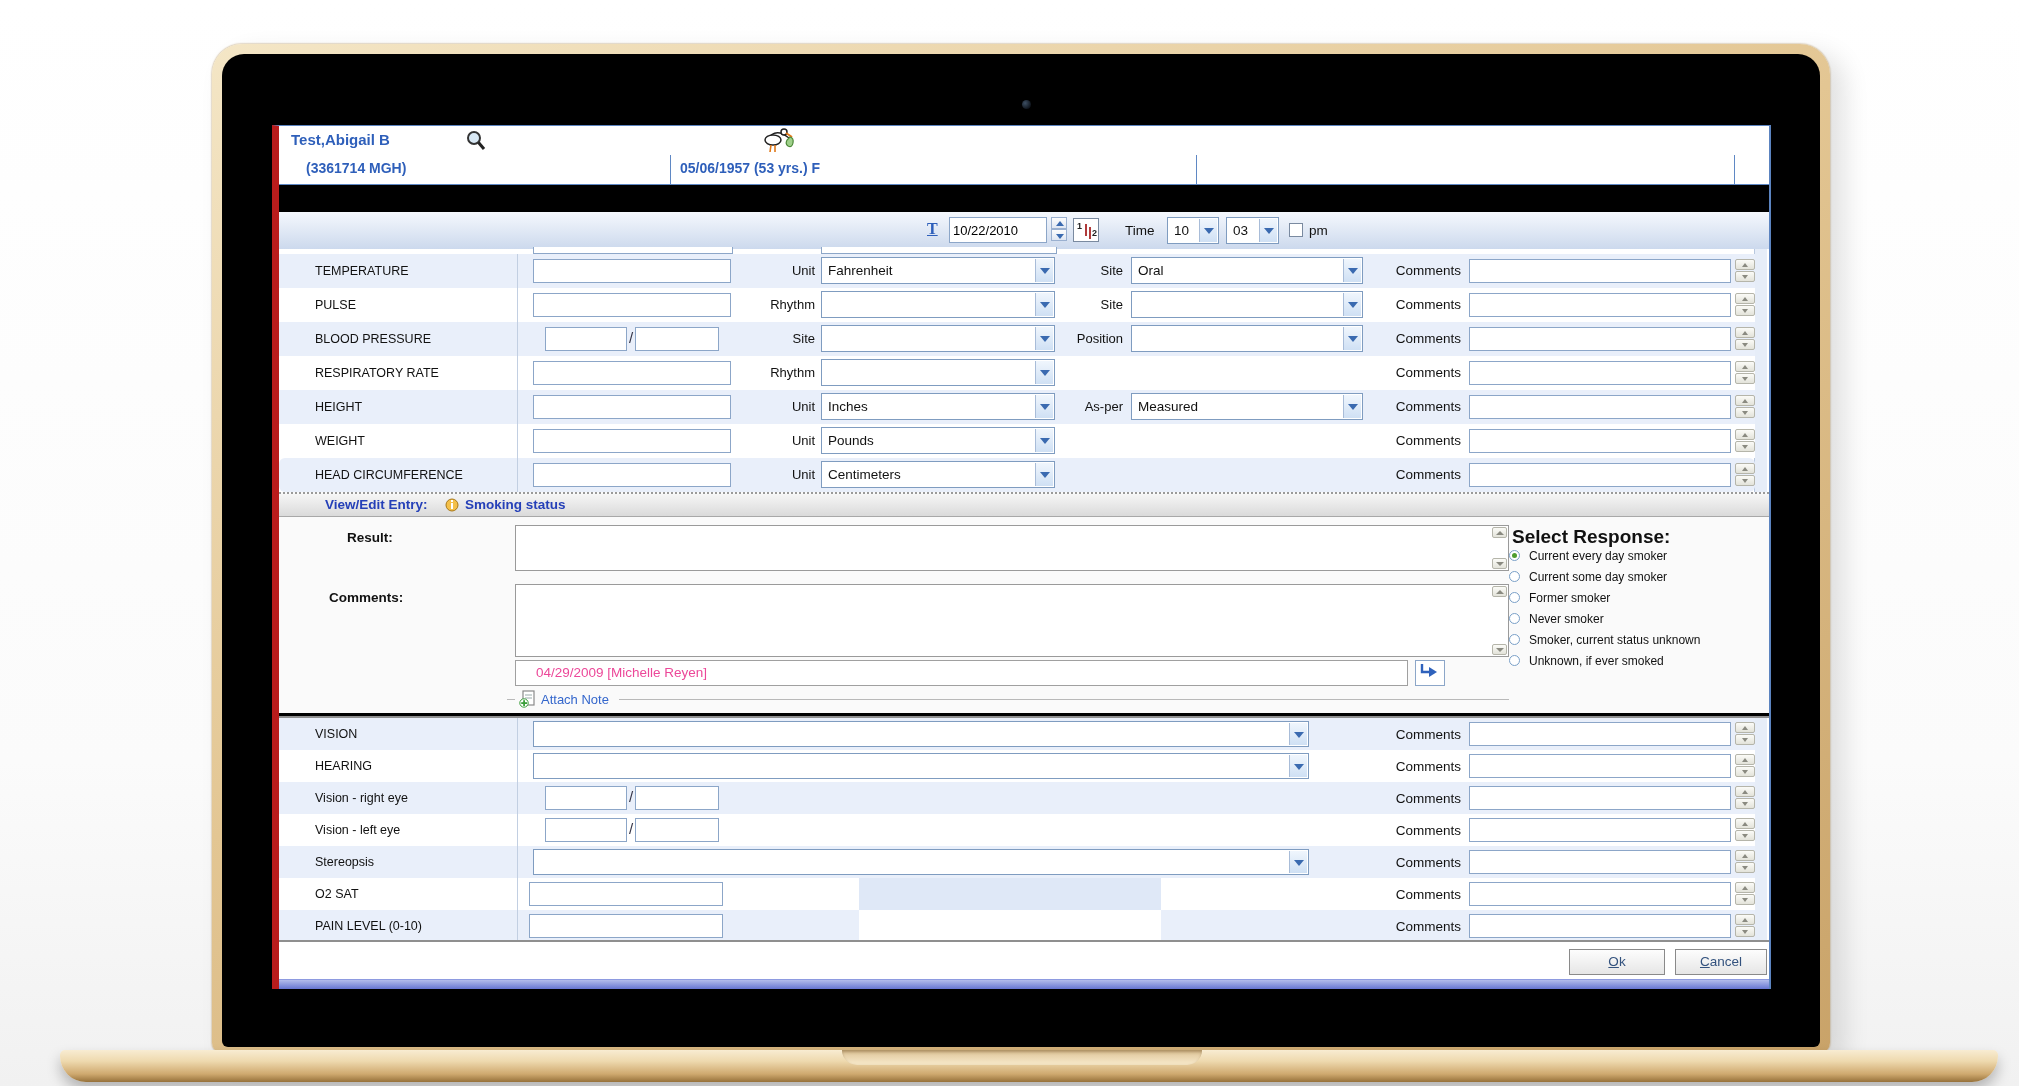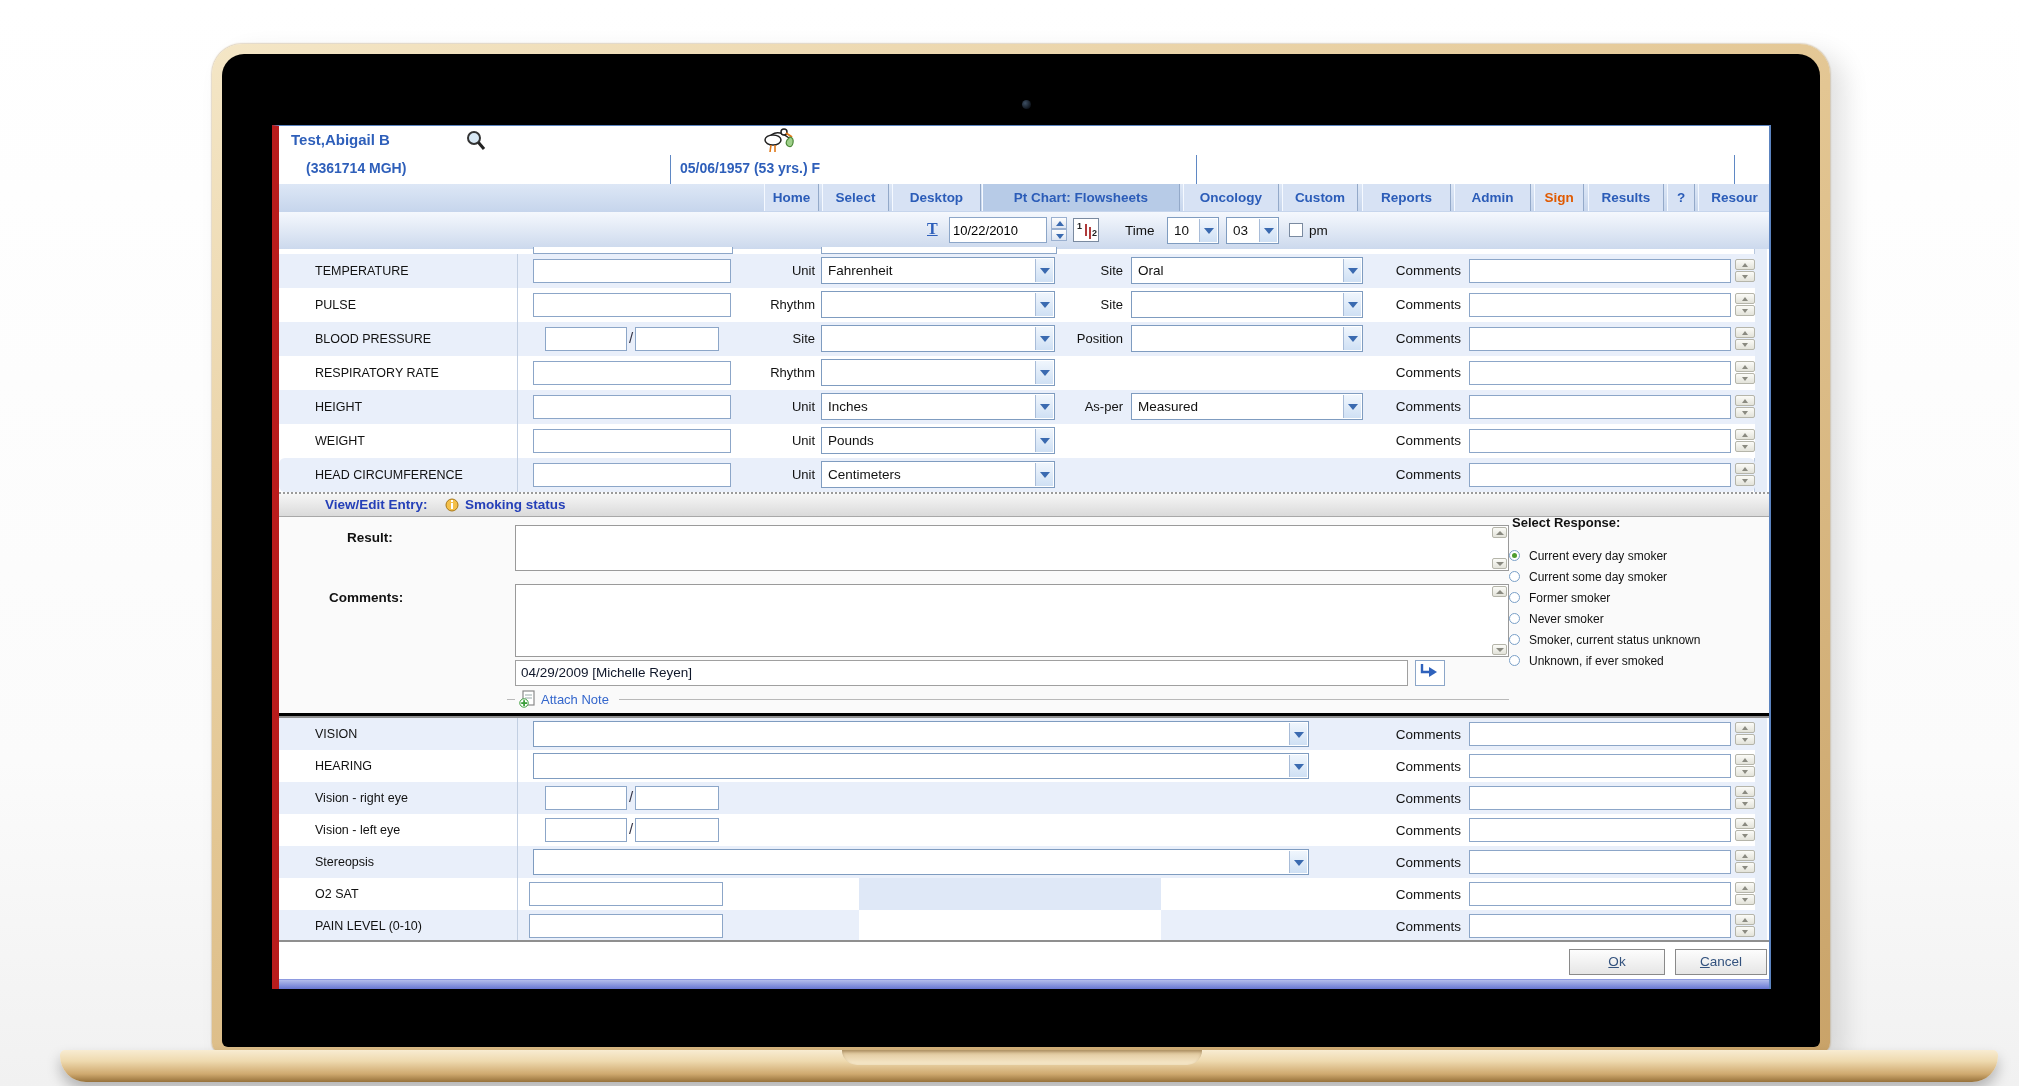--- a/index.html
+++ b/index.html
@@ -92,21 +92,21 @@
        background:linear-gradient(#f6f6f6,#dadada);border-bottom:1px solid #a8a8a8;}
   .smk-title{position:absolute;top:3px;font-size:13.5px;font-weight:bold;color:#2540b8;}
   .boldlabel{position:absolute;font-size:13.5px;font-weight:bold;color:#111;}
   .ta{position:absolute;background:#fff;border:1px solid #9a9a9a;box-sizing:border-box;}
   .ta i{position:absolute;right:1px;width:15px;height:11px;background:linear-gradient(#fbfbf7,#e3e3da);
        border:1px solid #b5b5aa;border-radius:2px;box-sizing:border-box;}
   .ta i::after{content:"";position:absolute;left:3px;border-left:4px solid transparent;border-right:4px solid transparent;}
   .ta i.up{top:1px;} .ta i.up::after{top:3px;border-bottom:4px solid #8a8a80;}
   .ta i.dn{bottom:1px;} .ta i.dn::after{top:3px;border-top:4px solid #8a8a80;}
   .fakeinput{position:absolute;background:#fff;border:1px solid #a0a0a0;box-sizing:border-box;
-       font-size:13.5px;color:#0f172a;padding:4px 5px;white-space:nowrap;overflow:hidden;}
+       font-size:13.5px;color:#ec4899;padding:4px 20px;white-space:nowrap;overflow:hidden;}
   .handbtn{position:absolute;width:30px;height:26px;background:#fff;border:1px solid #8ca6c8;
        box-sizing:border-box;cursor:pointer;}
   .attach{position:absolute;font-size:13px;color:#3366cc;cursor:pointer;}
   .fs-line{position:absolute;height:1px;background:#b9b9b9;}
   .radio{position:absolute;width:11px;height:11px;border-radius:50%;background:#fff;
        border:1px solid #7aa0c8;box-sizing:border-box;cursor:pointer;}
   .radio.sel-on::after{content:"";position:absolute;left:2px;top:2px;width:5px;height:5px;
        border-radius:50%;background:#4f9d2f;}
   .rlabel2{position:absolute;font-size:12px;color:#111;white-space:nowrap;cursor:pointer;}
   .shadecell{position:absolute;top:0;height:100%;}
@@ -158,34 +158,20 @@
           <div class="hcell" style="left:0;width:374px;">
             <span class="blue-bold" style="position:absolute;left:10px;top:5px;font-size:14px;">(3361714 MGH)</span>
           </div>
           <div class="hcell" style="left:374px;width:526px;">
             <span class="blue-bold" style="position:absolute;left:10px;top:5px;font-size:14px;">05/06/1957 (53 yrs.) F</span>
           </div>
           <div class="hcell" style="left:900px;width:538px;"></div>
           <div class="hcell" style="left:1438px;width:51px;border-right:none;"></div>
         </div>
 
-        <div class="nav">
-          <div class="tab" style="left:485px;width:53px;">Home</div>
-          <div class="tab" style="left:543px;width:65px;">Select</div>
-          <div class="tab" style="left:613px;width:87px;">Desktop</div>
-          <div class="tab active" style="left:703px;width:196px;">Pt Chart: Flowsheets</div>
-          <div class="tab" style="left:904px;width:94px;">Oncology</div>
-          <div class="tab" style="left:1003px;width:74px;">Custom</div>
-          <div class="tab" style="left:1083px;width:87px;">Reports</div>
-          <div class="tab" style="left:1175px;width:75px;">Admin</div>
-          <div class="tab accent" style="left:1255px;width:48px;">Sign</div>
-          <div class="tab" style="left:1309px;width:74px;">Results</div>
-          <div class="tab" style="left:1388px;width:26px;">?</div>
-          <div class="tab" style="left:1419px;width:71px;">Resour</div>
-        </div>
 
         <div class="datebar">
           <span class="tlink">T</span>
           <input class="inp" style="left: 670px; top: 5px; width: 98px; height: 26px;" value="10/22/2010">
           <span class="spin-v" style="left:772px;top:5px;">
             <i class="up"></i>
             <i class="dn"></i>
           </span>
           <span class="calbtn" style="left:794px;top:6px;">
             <u style="left:3px;top:2px;">1</u>
@@ -395,21 +381,21 @@
               <line x1="6" y1="5" x2="13" y2="5" stroke="#9aa" stroke-width="1"></line>
               <line x1="6" y1="8" x2="13" y2="8" stroke="#9aa" stroke-width="1"></line>
               <circle cx="5" cy="13" r="4.2" fill="#fff" stroke="#3a9e3a" stroke-width="1"></circle>
               <rect x="4.2" y="10.2" width="1.8" height="5.8" fill="#3a9e3a"></rect>
               <rect x="2.2" y="12.2" width="5.8" height="1.8" fill="#3a9e3a"></rect>
             </svg>
           </span>
           <span class="attach" style="left:262px;top:198px;">Attach Note</span>
           <span class="fs-line" style="left:340px;top:205px;width:890px;"></span>
 
-          <span class="boldlabel" style="left:1233px;top:21px;font-size:13px;">Select Response:</span>
+          <span class="boldlabel" style="left:1233px;top:32px;font-size:19px;">Select Response:</span>
           <span class="radio sel-on" style="left:1230px;top:56px;"></span>
           <span class="rlabel2" style="left:1250px;top:55px;">Current every day smoker</span>
           <span class="radio" style="left:1230px;top:77px;"></span>
           <span class="rlabel2" style="left:1250px;top:76px;">Current some day smoker</span>
           <span class="radio" style="left:1230px;top:98px;"></span>
           <span class="rlabel2" style="left:1250px;top:97px;">Former smoker</span>
           <span class="radio" style="left:1230px;top:119px;"></span>
           <span class="rlabel2" style="left:1250px;top:118px;">Never smoker</span>
           <span class="radio" style="left:1230px;top:140px;"></span>
           <span class="rlabel2" style="left:1250px;top:139px;">Smoker, current status unknown</span>

